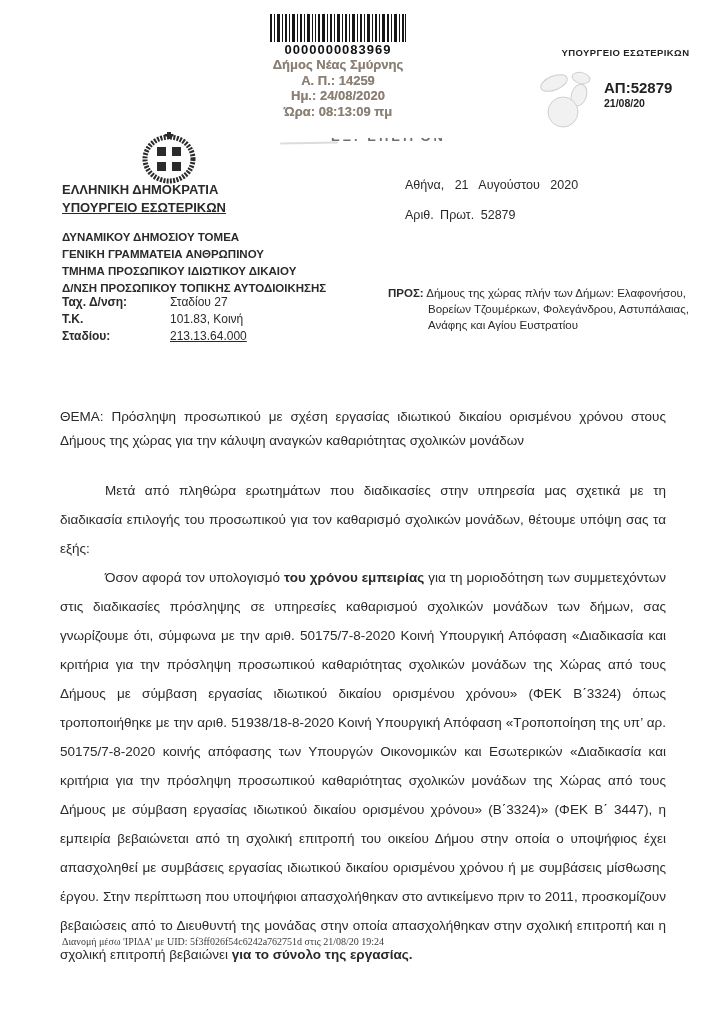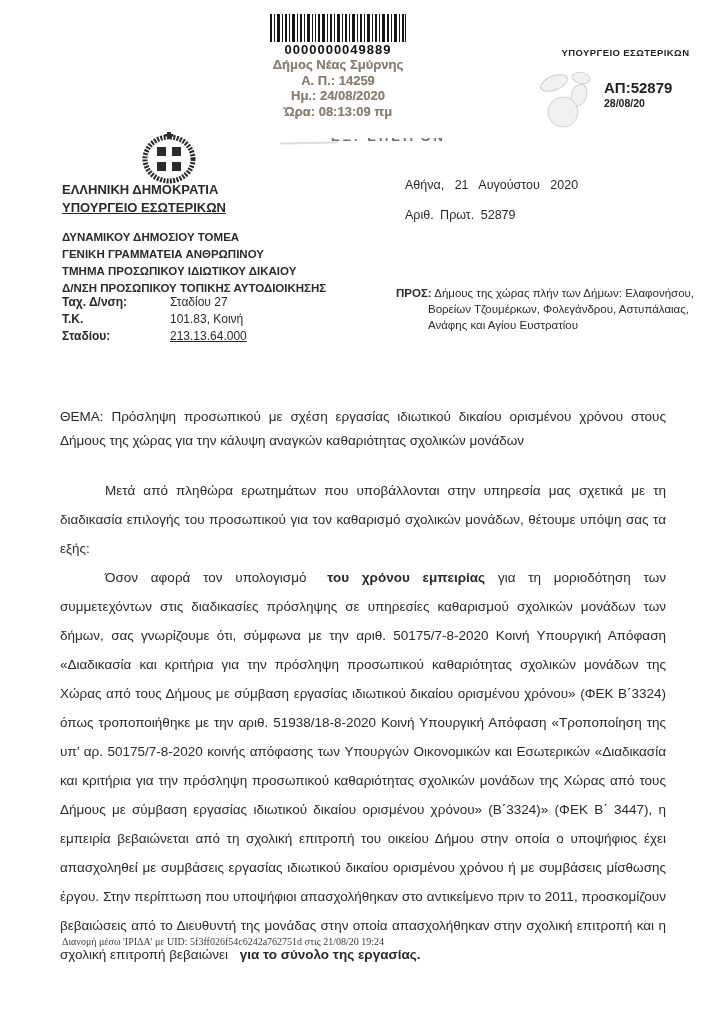--- a/index.html
+++ b/index.html
@@ -3,21 +3,21 @@
 <meta charset="utf-8">
 <style>
   html,body { margin:0; padding:0; background:#e9e9e9; }
   .page {
     position:relative; width:722px; height:1024px; margin:0 auto;
     background:#ffffff; overflow:hidden;
     font-family:"Liberation Sans","DejaVu Sans",sans-serif;
     color:#2a2a2a;
   }
   .abs { position:absolute; }
-  .b { font-weight:bold;margin-left:8px; }
+  .b { font-weight:bold; }
   .u { text-decoration:underline; }
 
   
   .barcode { left:270px; top:14px; }
   .barcode-number { left:258px; top:42px; width:160px; text-align:center;
     font-weight:bold; font-size:13px; letter-spacing:1px; color:#111; }
   .intake-stamp { left:248px; top:57px; width:180px; text-align:center;
     font-size:13px; line-height:15.5px; text-shadow:0 0 0.6px rgba(138,127,115,.7);font-weight:bold; }
 
   
@@ -99,40 +99,40 @@
         <rect x="109" y="0" width="1" height="28"></rect>
       <rect x="112" y="0" width="3" height="28"></rect>
         <rect x="117" y="0" width="2" height="28"></rect>
       <rect x="121" y="0" width="1" height="28"></rect>
         <rect x="124" y="0" width="3" height="28"></rect>
       <rect x="129" y="0" width="1" height="28"></rect>
         <rect x="132" y="0" width="2" height="28"></rect>
       <rect x="135" y="0" width="1" height="28"></rect>
     </g>
   </svg>
-  <div class="abs barcode-number">0000000049889</div>
+  <div class="abs barcode-number">0000000083969</div>
   <div class="abs intake-stamp" style="color:#8a7f73;">
     <div>Δήμος Νέας Σμύρνης</div>
     <div>Α. Π.: 14259</div>
     <div>Ημ.: 24/08/2020</div>
     <div>Ώρα: 08:13:09 πμ</div>
   </div>
 
   <div class="abs ministry-stamp-title">ΥΠΟΥΡΓΕΙΟ ΕΣΩΤΕΡΙΚΩΝ</div>
   <svg class="abs ministry-logo" width="70" height="62" viewBox="0 0 70 62">
     <g fill="#f0f0f0" stroke="#c9c9c9" stroke-width="1">
       <ellipse cx="18" cy="13" rx="14" ry="7" transform="rotate(-22 18 13)"></ellipse>
       <ellipse cx="45" cy="8" rx="9" ry="5.5" transform="rotate(12 45 8)"></ellipse>
       <ellipse cx="43" cy="25" rx="7.5" ry="11" transform="rotate(18 43 25)"></ellipse>
       <ellipse cx="27" cy="42" rx="15" ry="15"></ellipse>
       <path d="M27 27 L20 38 L34 38 Z" stroke="none"></path>
     </g>
   </svg>
   <div class="abs ministry-stamp-ap">ΑΠ:52879</div>
-  <div class="abs ministry-stamp-date">28/08/20</div>
+  <div class="abs ministry-stamp-date">21/08/20</div>
 
   <div class="abs pen-line"></div>
   <div class="abs urgency-clip">
     <span>ΕΞ. ΕΠΕΙΓΟΝ</span>
   </div>
 
   <svg class="abs emblem" width="62" height="52" viewBox="0 0 62 52">
     <rect x="29" y="0" width="4" height="7" fill="#2b2b2b"></rect>
     <rect x="26.5" y="2" width="9" height="2.5" fill="#2b2b2b"></rect>
     <ellipse cx="31" cy="27" rx="24" ry="22" fill="none" stroke="#2b2b2b" stroke-width="5" stroke-dasharray="2 1.3"></ellipse>
@@ -171,20 +171,20 @@
   <div class="abs recipient">
     <span class="b">ΠΡΟΣ:</span>
     <span>Δήμους της χώρας πλήν των Δήμων: Ελαφονήσου, Βορείων Τζουμέρκων, Φολεγάνδρου, Αστυπάλαιας, Ανάφης και Αγίου Ευστρατίου</span>
   </div>
 
   <div class="abs subject">
     <span>ΘΕΜΑ:</span>
     <span>Πρόσληψη προσωπικού με σχέση εργασίας ιδιωτικού δικαίου ορισμένου χρόνου στους Δήμους της χώρας για την κάλυψη αναγκών καθαριότητας σχολικών μονάδων</span>
   </div>
 
-  <div class="abs para1">Μετά από πληθώρα ερωτημάτων που υποβάλλονται στην υπηρεσία μας σχετικά με τη διαδικασία επιλογής του προσωπικού για τον καθαρισμό σχολικών μονάδων, θέτουμε υπόψη σας τα εξής:</div>
+  <div class="abs para1">Μετά από πληθώρα ερωτημάτων που διαδικασίες στην υπηρεσία μας σχετικά με τη διαδικασία επιλογής του προσωπικού για τον καθαρισμό σχολικών μονάδων, θέτουμε υπόψη σας τα εξής:</div>
   <div class="abs para2">
     <span>Όσον αφορά τον υπολογισμό </span><span class="b">του χρόνου εμπειρίας</span><span> για τη μοριοδότηση των συμμετεχόντων στις διαδικασίες πρόσληψης σε υπηρεσίες καθαρισμού σχολικών μονάδων των δήμων, σας γνωρίζουμε ότι, σύμφωνα με την αριθ. 50175/7-8-2020 Κοινή Υπουργική Απόφαση «Διαδικασία και κριτήρια για την πρόσληψη προσωπικού καθαριότητας σχολικών μονάδων της Χώρας από τους Δήμους με σύμβαση εργασίας ιδιωτικού δικαίου ορισμένου χρόνου» (ΦΕΚ Β΄3324) όπως τροποποιήθηκε με την αριθ. 51938/18-8-2020 Κοινή Υπουργική Απόφαση «Τροποποίηση της υπ’ αρ. 50175/7-8-2020 κοινής απόφασης των Υπουργών Οικονομικών και Εσωτερικών «Διαδικασία και κριτήρια για την πρόσληψη προσωπικού καθαριότητας σχολικών μονάδων της Χώρας από τους Δήμους με σύμβαση εργασίας ιδιωτικού δικαίου ορισμένου χρόνου» (Β΄3324)» (ΦΕΚ Β΄ 3447), η εμπειρία βεβαιώνεται από τη σχολική επιτροπή του οικείου Δήμου στην οποία ο υποψήφιος έχει απασχοληθεί με συμβάσεις εργασίας ιδιωτικού δικαίου ορισμένου χρόνου ή με συμβάσεις μίσθωσης έργου. Στην περίπτωση που υποψήφιοι απασχολήθηκαν στο αντικείμενο πριν το 2011, προσκομίζουν βεβαιώσεις από το Διευθυντή της μονάδας στην οποία απασχολήθηκαν στην σχολική επιτροπή και η σχολική επιτροπή βεβαιώνει </span><span class="b">για το σύνολο της εργασίας.</span>
   </div>
 
   <div class="abs footer">Διανομή μέσω 'ΙΡΙΔΑ' με UID: 5f3ff026f54c6242a762751d στις 21/08/20 19:24</div>
 
 </div>
 
 </body></html>

